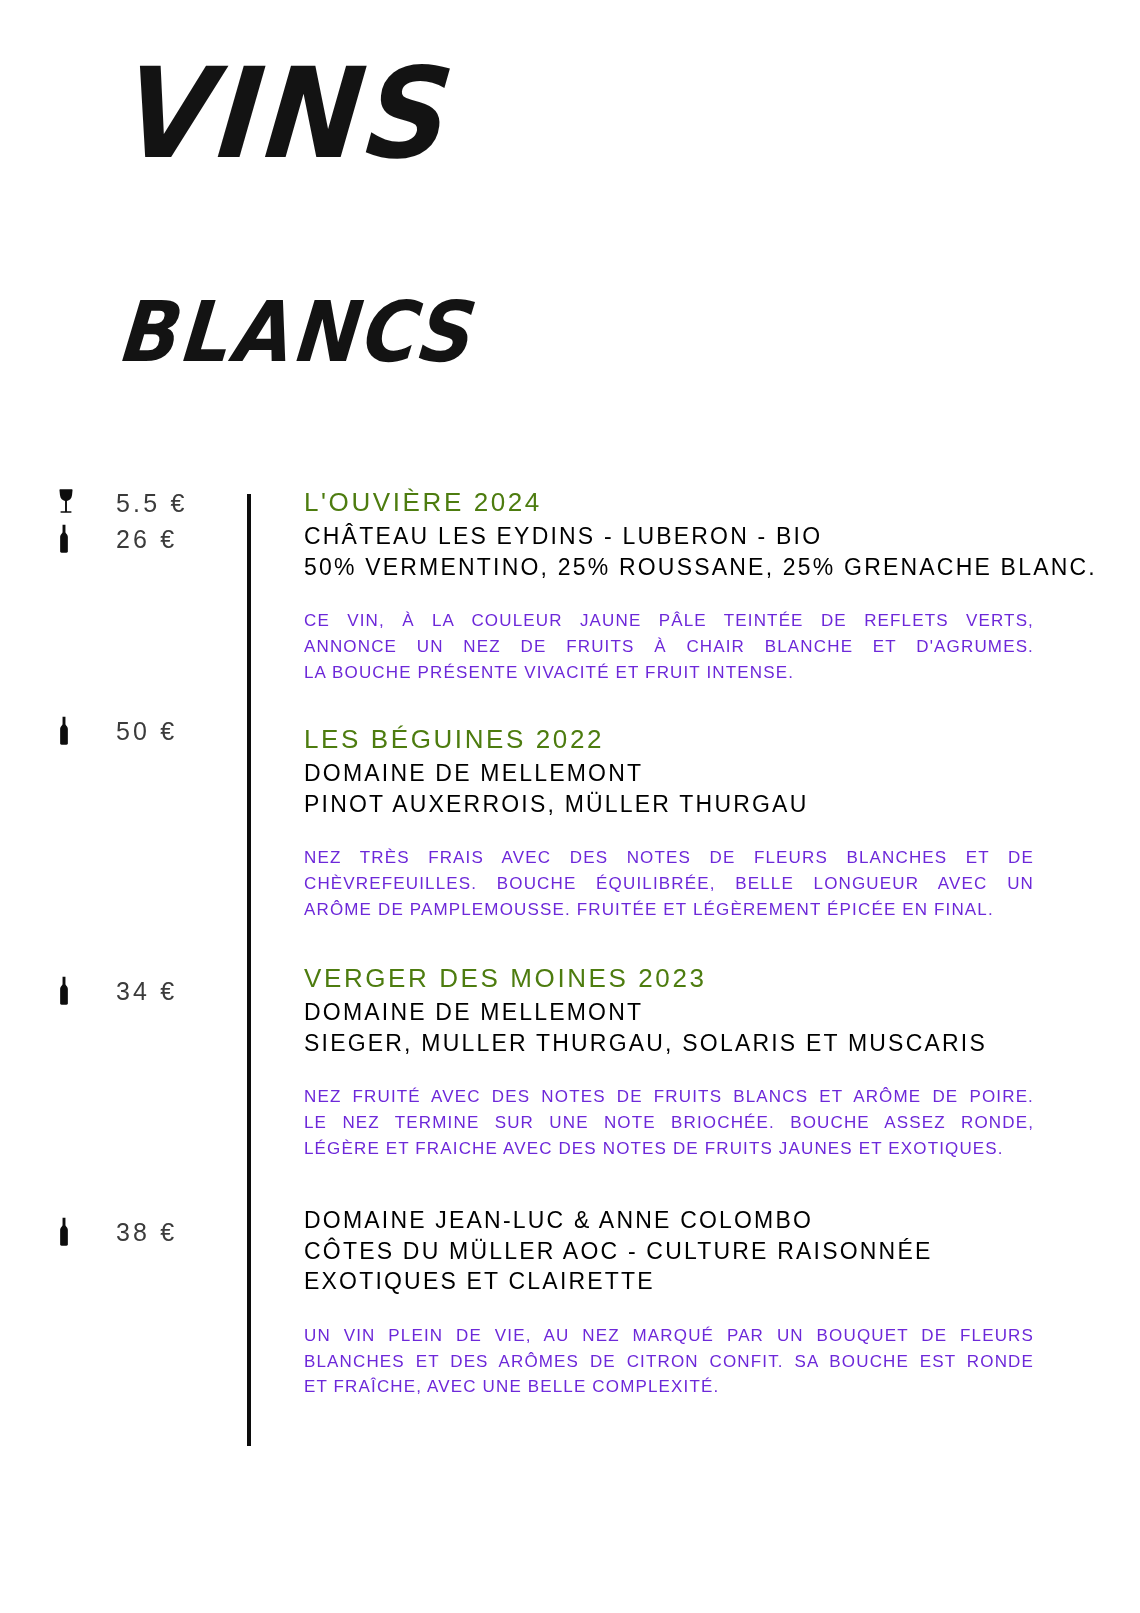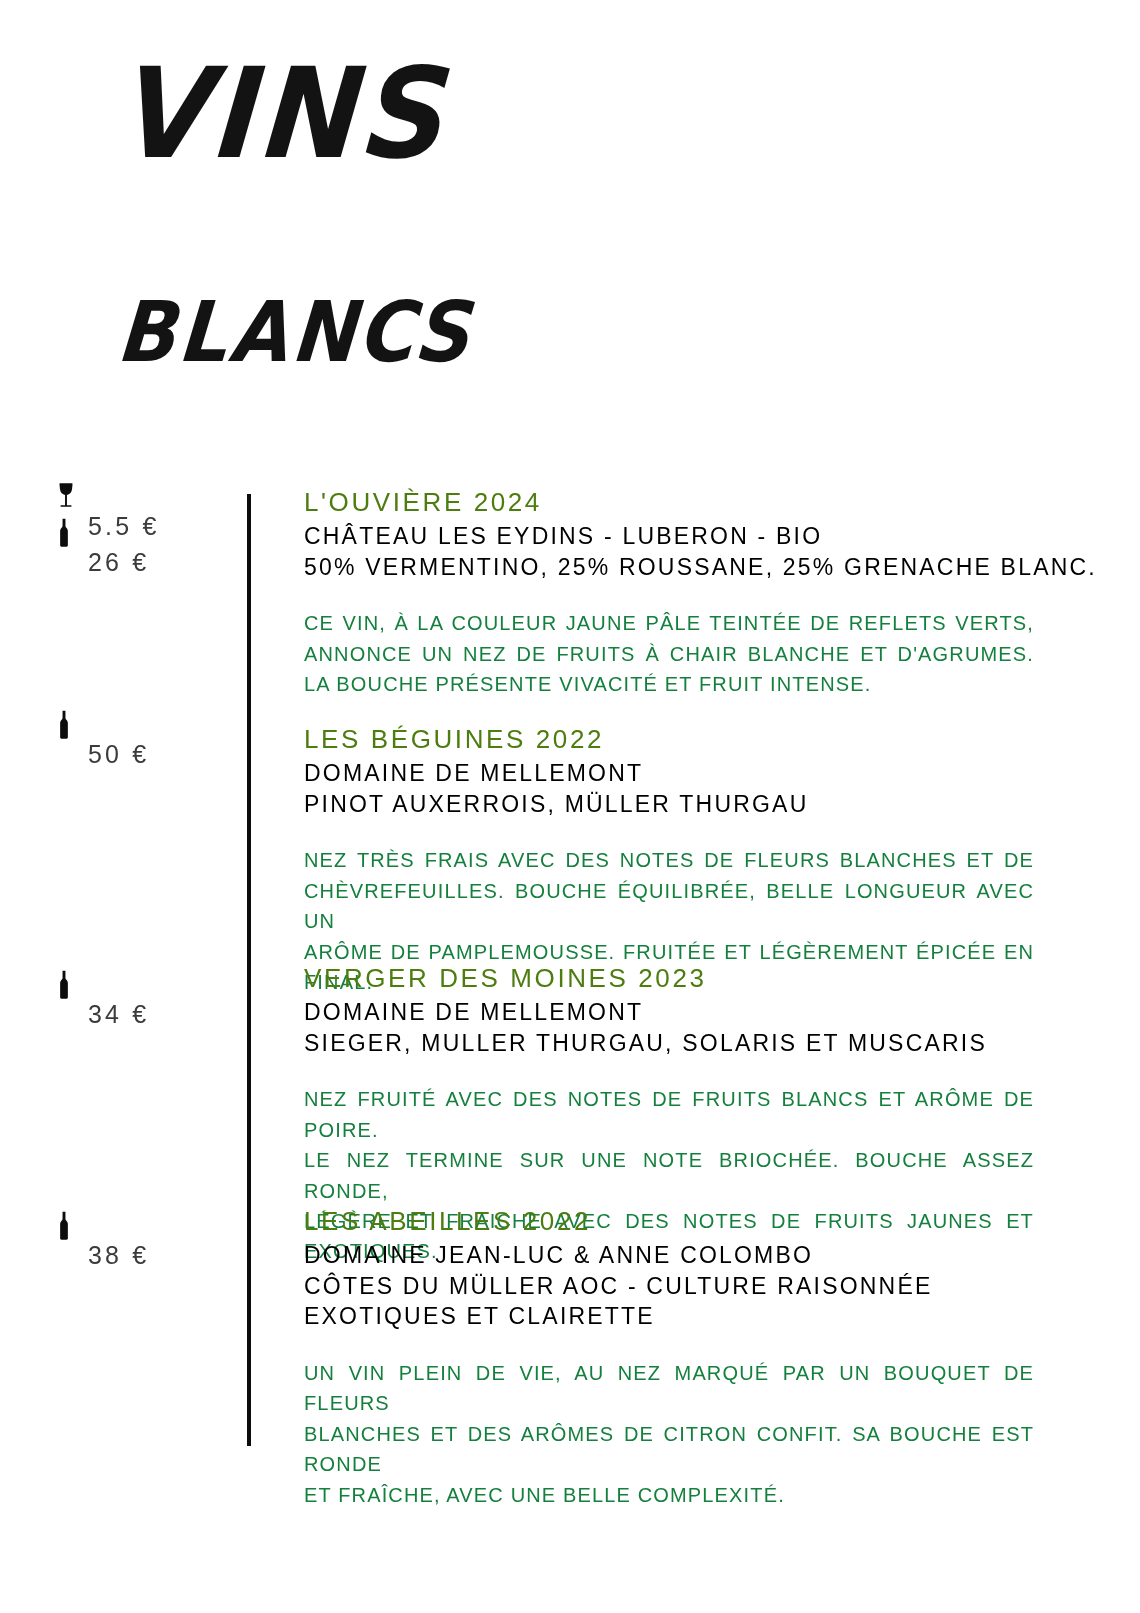--- a/index.html
+++ b/index.html
@@ -74,23 +74,22 @@
 
   
   .price-col {
     position: absolute;
     left: 58px;
     top: 0;
     width: 180px;
   }
   .price-row {
     display: flex;
-    align-items: flex-start;
+    align-items: flex-end;
     height: 36px;
-    flex-direction: column;
   }
   .price-icon {
     width: 28px;
     display: flex;
     justify-content: flex-start;
     align-items: center;
   }
   .price-icon svg { display: block; }
   .price-value {
     margin-left: 30px;
@@ -119,23 +118,23 @@
   .wine-sub {
     font-size: 23px;
     letter-spacing: 2.2px;
     color: #000000;
     line-height: 1.33;
     white-space: nowrap;
     margin: 0;
   }
   .wine-desc {
     margin: 26px 0 0 0;
-    font-size: 20px;
+    font-size: 17px;
     letter-spacing: 1.15px;
-    color: #15803d;
+    color: #6d28d9;
     line-height: 1.52;
     text-align: justify;
     text-justify: inter-word;
   }
   .wine-desc .line {
     display: block;
     text-align: justify;
     text-align-last: justify;
   }
   .wine-desc .line.last {
@@ -232,21 +231,20 @@
         <div class="price-row">
           <span class="price-icon">
             <svg width="12" height="30" viewBox="0 0 12 30" aria-hidden="true">
               <path fill="#0d0d0d" d="M4.55 0.8h2.9v7.0c0 1.0 0.5 1.55 1.15 2.25c0.85 0.9 1.25 1.9 1.25 3.2v14.0c0 0.95-0.5 1.45-1.45 1.45H3.6c-0.95 0-1.45-0.5-1.45-1.45V13.25c0-1.3 0.4-2.3 1.25-3.2C4.05 9.35 4.55 8.8 4.55 7.8V0.8z"></path>
             </svg>
           </span>
           <span class="price-value">38 €</span>
         </div>
       </div>
       <div class="text-col">
-        <div class="wine-name">LES ABEILLES 2022</div>
         <div class="wine-sub">DOMAINE JEAN-LUC &amp; ANNE COLOMBO</div>
         <div class="wine-sub">CÔTES DU MÜLLER AOC - CULTURE RAISONNÉE</div>
         <div class="wine-sub">EXOTIQUES ET CLAIRETTE</div>
         <div class="wine-desc">
           <span class="line">UN VIN PLEIN DE VIE, AU NEZ MARQUÉ PAR UN BOUQUET DE FLEURS</span>
           <span class="line">BLANCHES ET DES ARÔMES DE CITRON CONFIT. SA BOUCHE EST RONDE</span>
           <span class="line last">ET FRAÎCHE, AVEC UNE BELLE COMPLEXITÉ.</span>
         </div>
       </div>
     </div>

